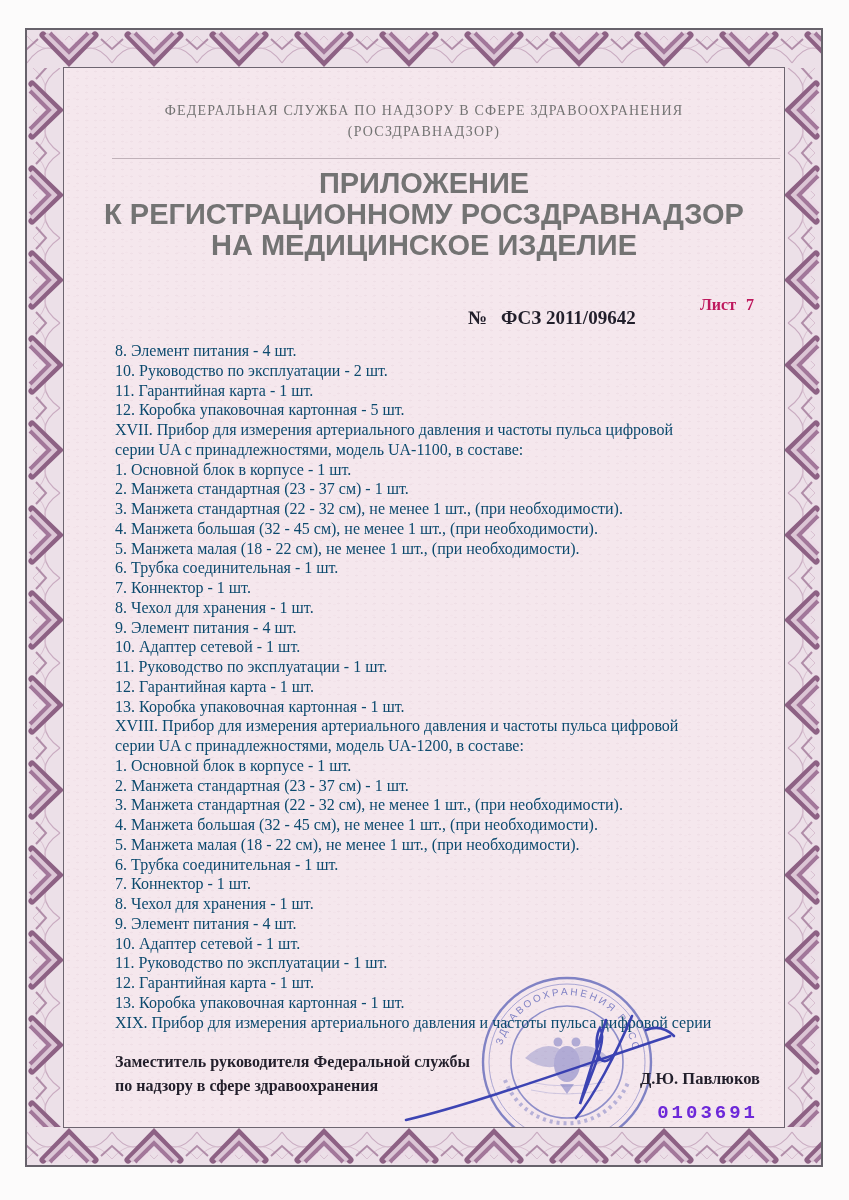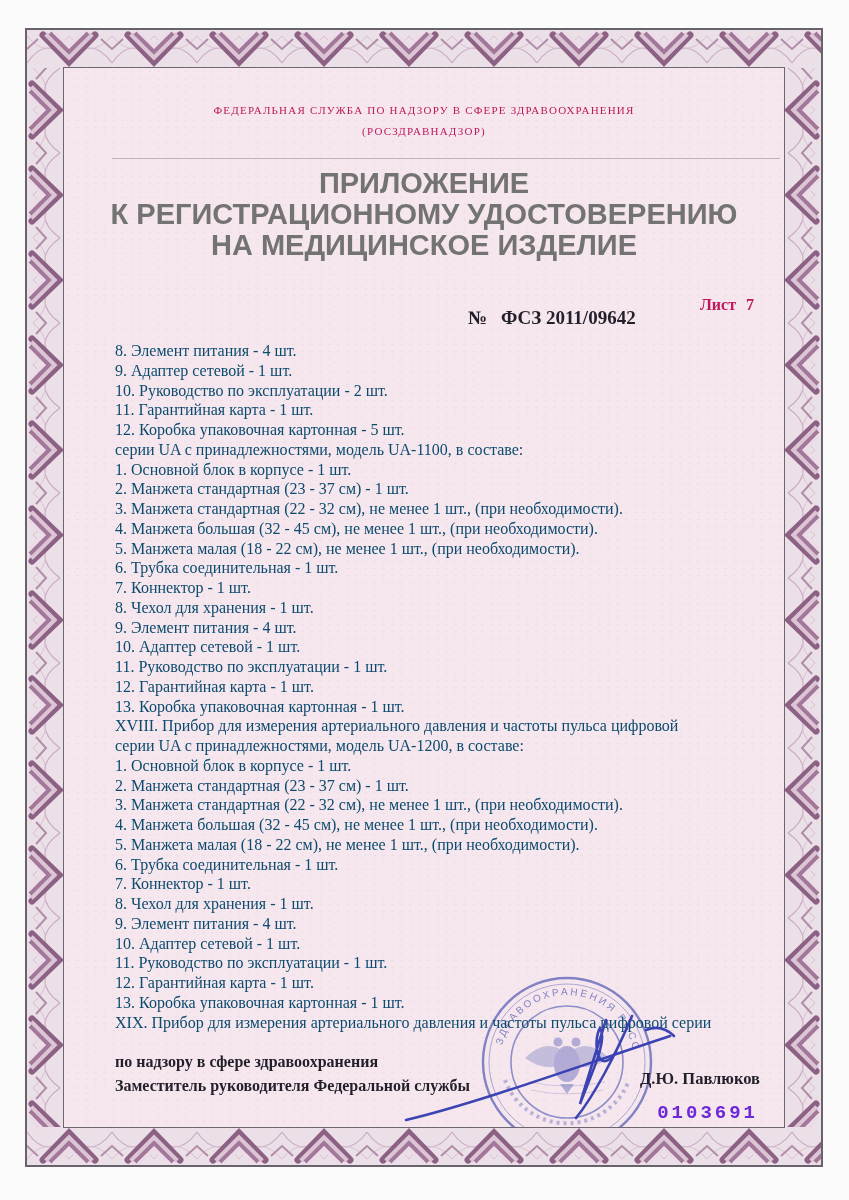--- a/index.html
+++ b/index.html
@@ -19,21 +19,21 @@
 
   
   .inner { position:absolute; left:36px; top:37px; width:722px; height:1061px;
            border:1.5px solid #6d6570; box-sizing:border-box; background:#f5e7ed; overflow:hidden; }
   .inner::before { content:""; position:absolute; inset:0; pointer-events:none; opacity:.30;
            background-image:radial-gradient(#e3cdd9 1px, transparent 1.4px),
                             radial-gradient(#efdce5 1px, transparent 1.2px);
            background-size:9px 7px, 13px 11px; background-position:0 0, 4px 3px; }
 
   .agency { position:absolute; left:0; right:0; top:32px; text-align:center;
-            font-size:11px; line-height:21px; letter-spacing:1.2px; color:#be185d; z-index:2; }
+            font-size:14px; line-height:21px; letter-spacing:1.2px; color:#737373; z-index:2; }
   .separator { position:absolute; left:48px; width:668px; top:90px; height:0;
             border-top:1.2px solid #a3949d; opacity:.65; z-index:2; }
   .doc-title { position:absolute; left:0; right:0; top:100px; text-align:center; z-index:2;
             font-family:"Liberation Sans", sans-serif; font-weight:bold;
             font-size:29px; line-height:31px; color:#737373; }
   .issue-row { position:absolute; top:199px; left:0; right:0; height:24px; z-index:2;
             font-weight:bold; font-size:19px; color:#221f2b; }
   .issue-date { position:absolute; left:138px; }
   .issue-number { position:absolute; left:404px;margin-top:40px; }
   .issue-number .nsign { margin-right:14px; }
@@ -115,38 +115,38 @@
 
       <div class="agency">
         <div>ФЕДЕРАЛЬНАЯ СЛУЖБА ПО НАДЗОРУ В СФЕРЕ ЗДРАВООХРАНЕНИЯ</div>
         <div>(РОСЗДРАВНАДЗОР)</div>
       </div>
 
       <div class="separator"></div>
 
       <div class="doc-title">
         <div>ПРИЛОЖЕНИЕ</div>
-        <div>К РЕГИСТРАЦИОННОМУ УДОСТОВЕРЕНИЮ</div>
+        <div>К РЕГИСТРАЦИОННОМУ РОСЗДРАВНАДЗОР</div>
         <div>НА МЕДИЦИНСКОЕ ИЗДЕЛИЕ</div>
       </div>
 
       <div class="issue-row">
         <span class="issue-number">
           <span class="nsign">№</span><span>ФСЗ 2011/09642</span>
         </span>
       </div>
 
       <div class="sheet-label">Лист 7</div>
 
       <div class="body-lines">
           <div class="body-line">8. Элемент питания - 4 шт.</div>
-          <div class="body-line">9. Адаптер сетевой - 1 шт.</div>
           <div class="body-line">10. Руководство по эксплуатации - 2 шт.</div>
           <div class="body-line">11. Гарантийная карта - 1 шт.</div>
           <div class="body-line">12. Коробка упаковочная картонная - 5 шт.</div>
+          <div class="body-line">XVII. Прибор для измерения артериального давления и частоты пульса цифровой</div>
           <div class="body-line">серии UA с принадлежностями, модель UA-1100, в составе:</div>
           <div class="body-line">1. Основной блок в корпусе - 1 шт.</div>
           <div class="body-line">2. Манжета стандартная (23 - 37 см) - 1 шт.</div>
           <div class="body-line">3. Манжета стандартная (22 - 32 см), не менее 1 шт., (при необходимости).</div>
           <div class="body-line">4. Манжета большая (32 - 45 см), не менее 1 шт., (при необходимости).</div>
           <div class="body-line">5. Манжета малая (18 - 22 см), не менее 1 шт., (при необходимости).</div>
           <div class="body-line">6. Трубка соединительная - 1 шт.</div>
           <div class="body-line">7. Коннектор - 1 шт.</div>
           <div class="body-line">8. Чехол для хранения - 1 шт.</div>
           <div class="body-line">9. Элемент питания - 4 шт.</div>
@@ -200,22 +200,22 @@
       <svg class="signature" viewBox="0 0 340 122" xmlns="http://www.w3.org/2000/svg">
         <g fill="none" stroke="#333bb0" stroke-width="2.6" stroke-linecap="round" opacity="0.95">
           <path d="M12,114 C80,98 180,62 276,30"></path>
           <path d="M238,10 C222,48 200,90 182,112"></path>
           <path d="M212,14 C200,52 190,84 186,98 C198,66 214,34 206,22 C198,36 204,72 222,46"></path>
           <path d="M252,24 C262,20 272,22 280,30"></path>
         </g>
       </svg>
 
       <div class="footer-title">
+        <div>Заместитель руководителя Федеральной службы</div>
         <div>по надзору в сфере здравоохранения</div>
-        <div>Заместитель руководителя Федеральной службы</div>
       </div>
 
       <div class="signer-name">Д.Ю. Павлюков</div>
 
       <div class="serial-number">0103691</div>
 
     </div>
   </div>
 </div>
 

